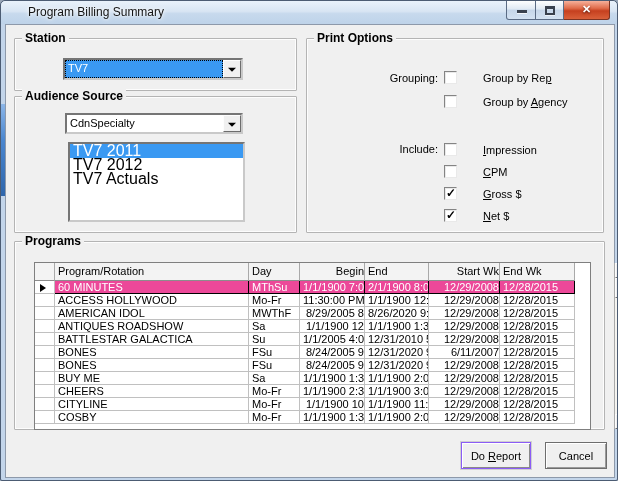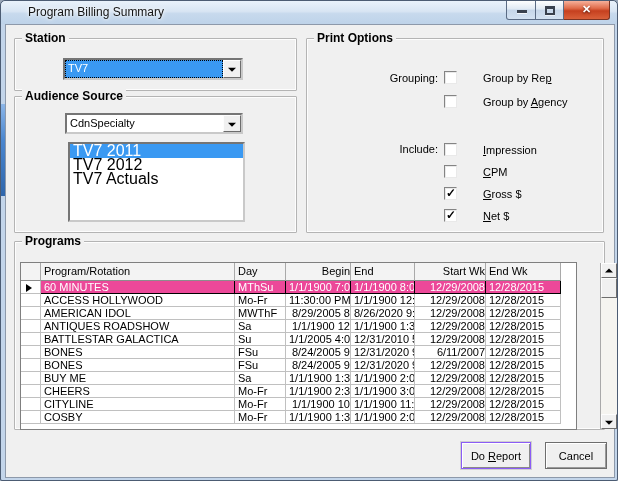--- a/index.html
+++ b/index.html
@@ -212,40 +212,40 @@
     <span class="cblabel"><u>G</u><span>r</span><span>o</span><span>s</span><span>s</span><span> </span><span>$</span></span>
   </div>
   <div class="cbrow" style="left:443px; top:206px;">
     <span class="cb checked"></span>
     <span class="cblabel"><u>N</u><span>e</span><span>t</span><span> </span><span>$</span></span>
   </div>
 
   <div class="group" style="left:13px; top:240px; width:591px; height:189px;">
     <span class="group-label">Programs</span>
   </div>
-  <div class="grid" style="left:19px; top:261px; width:557px; height:168px;gap:39px;">
+  <div class="grid" style="left:33px; top:261px; width:557px; height:168px;gap:39px;">
     <div class="grid-main">
       <div class="grow header">
           <div class="gcell gsel"></div>
           <div class="gcell c0">Program/Rotation</div>
           <div class="gcell c1">Day</div>
           <div class="gcell c2">Begin</div>
           <div class="gcell c3">End</div>
           <div class="gcell c4">Start Wk</div>
           <div class="gcell c5">End Wk</div>
         </div>
       <div>
           <div class="grow selected">
             <div class="gcell gsel">
               <span class="row-pointer"></span>
             </div>
             <div class="gcell c0">60 MINUTES</div>
             <div class="gcell c1">MThSu</div>
             <div class="gcell c2">1/1/1900 7:0</div>
-            <div class="gcell c3">1/1/1900 8:0</div>
+            <div class="gcell c3">2/1/1900 8:0</div>
             <div class="gcell c4">12/29/2008</div>
             <div class="gcell c5">12/28/2015</div>
           </div>
           <div class="grow">
             <div class="gcell gsel"></div>
             <div class="gcell c0">ACCESS HOLLYWOOD</div>
             <div class="gcell c1">Mo-Fr</div>
             <div class="gcell c2">11:30:00 PM</div>
             <div class="gcell c3">1/1/1900 12:</div>
             <div class="gcell c4">12/29/2008</div>

